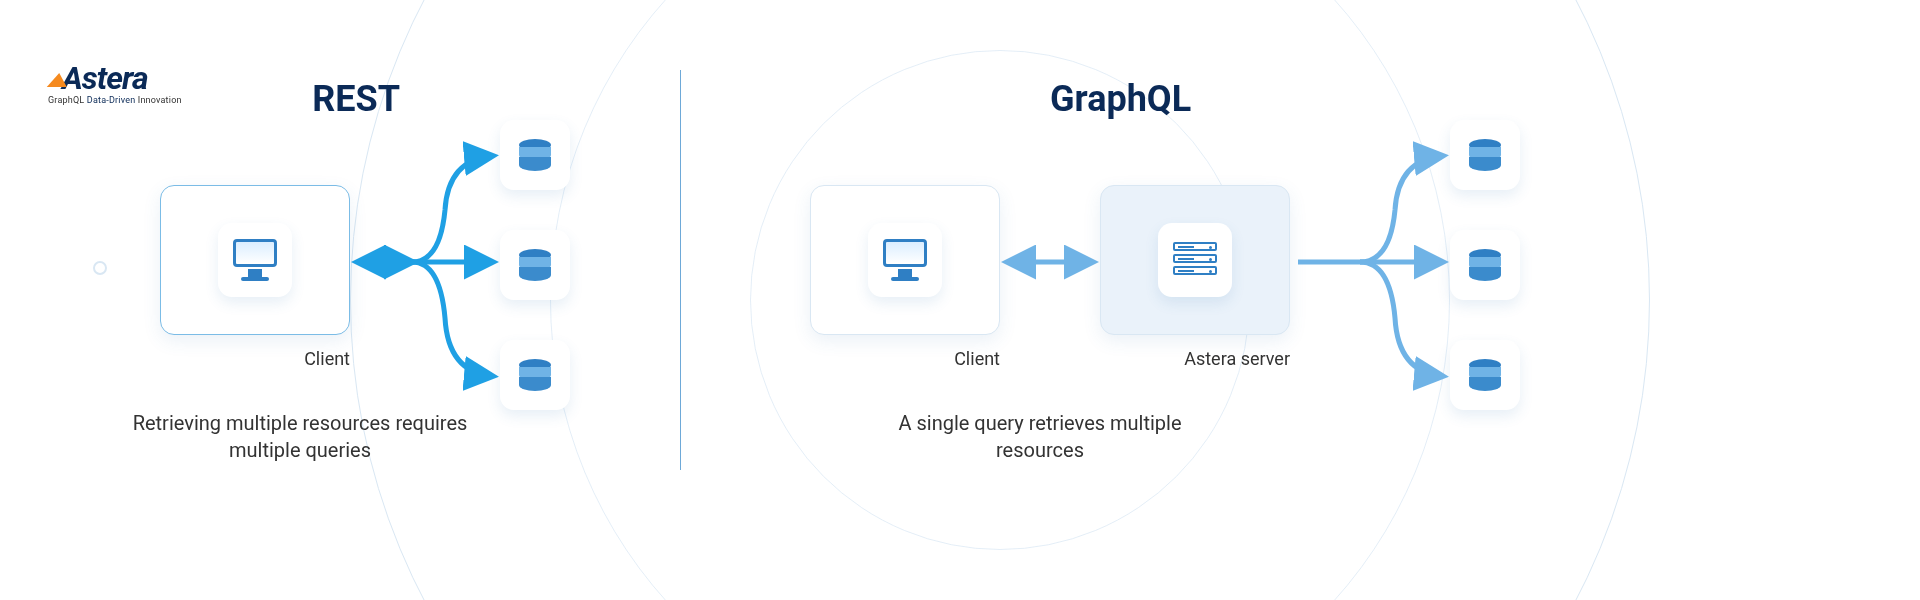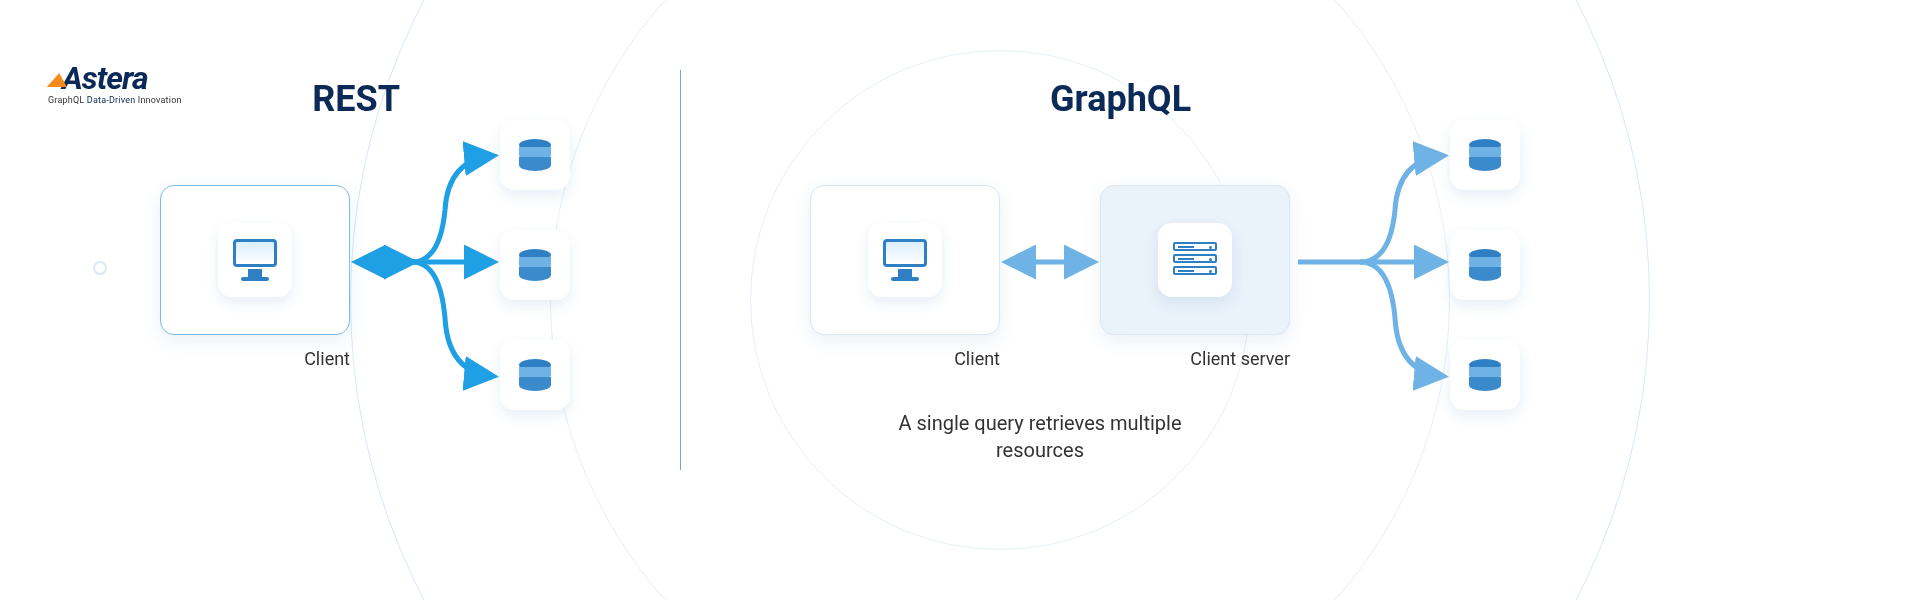--- a/index.html
+++ b/index.html
@@ -180,20 +180,21 @@
     <div class="card">
       <div class="monitor">
         <div class="screen"></div>
           <div class="stand"></div>
           <div class="base"></div>
       </div>
     </div>
   </div>
   <div class="box-label client-label">Client</div>
 
+  <div class="caption">Retrieving multiple resources requires multiple queries</div>
 
   <div class="db-col">
     <div class="db-tile db1">
         <div class="db-icon">
           <div class="top"></div>
           <div class="mid"></div>
           <div class="bot"></div>
         </div>
       </div>
     <div class="db-tile db2">
@@ -243,21 +244,21 @@
 
   <div class="box server-box">
     <div class="card">
       <div class="server-icon">
         <div class="rack"></div>
           <div class="rack"></div>
           <div class="rack"></div>
       </div>
     </div>
   </div>
-  <div class="box-label server-label">Client server</div>
+  <div class="box-label server-label">Astera server</div>
 
   <div class="caption">A single query retrieves multiple resources</div>
 
   <div class="db-col">
     <div class="db-tile db1">
         <div class="db-icon">
           <div class="top"></div>
           <div class="mid"></div>
           <div class="bot"></div>
         </div>

